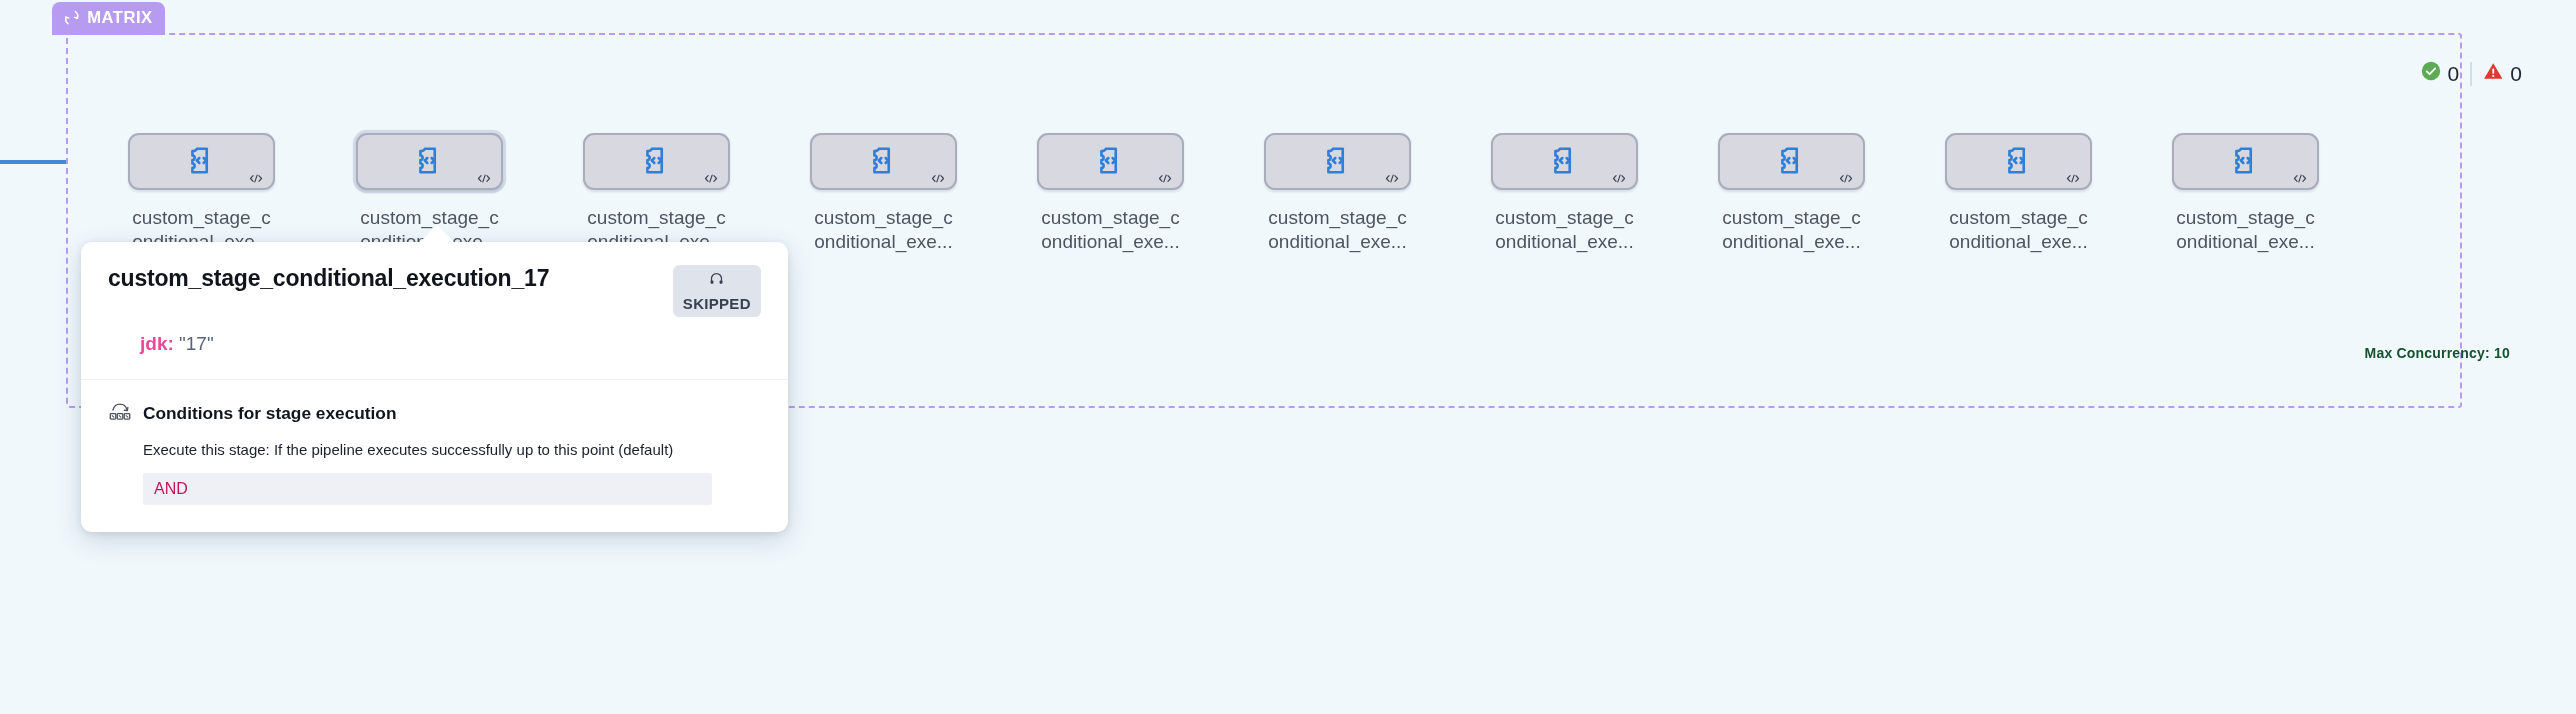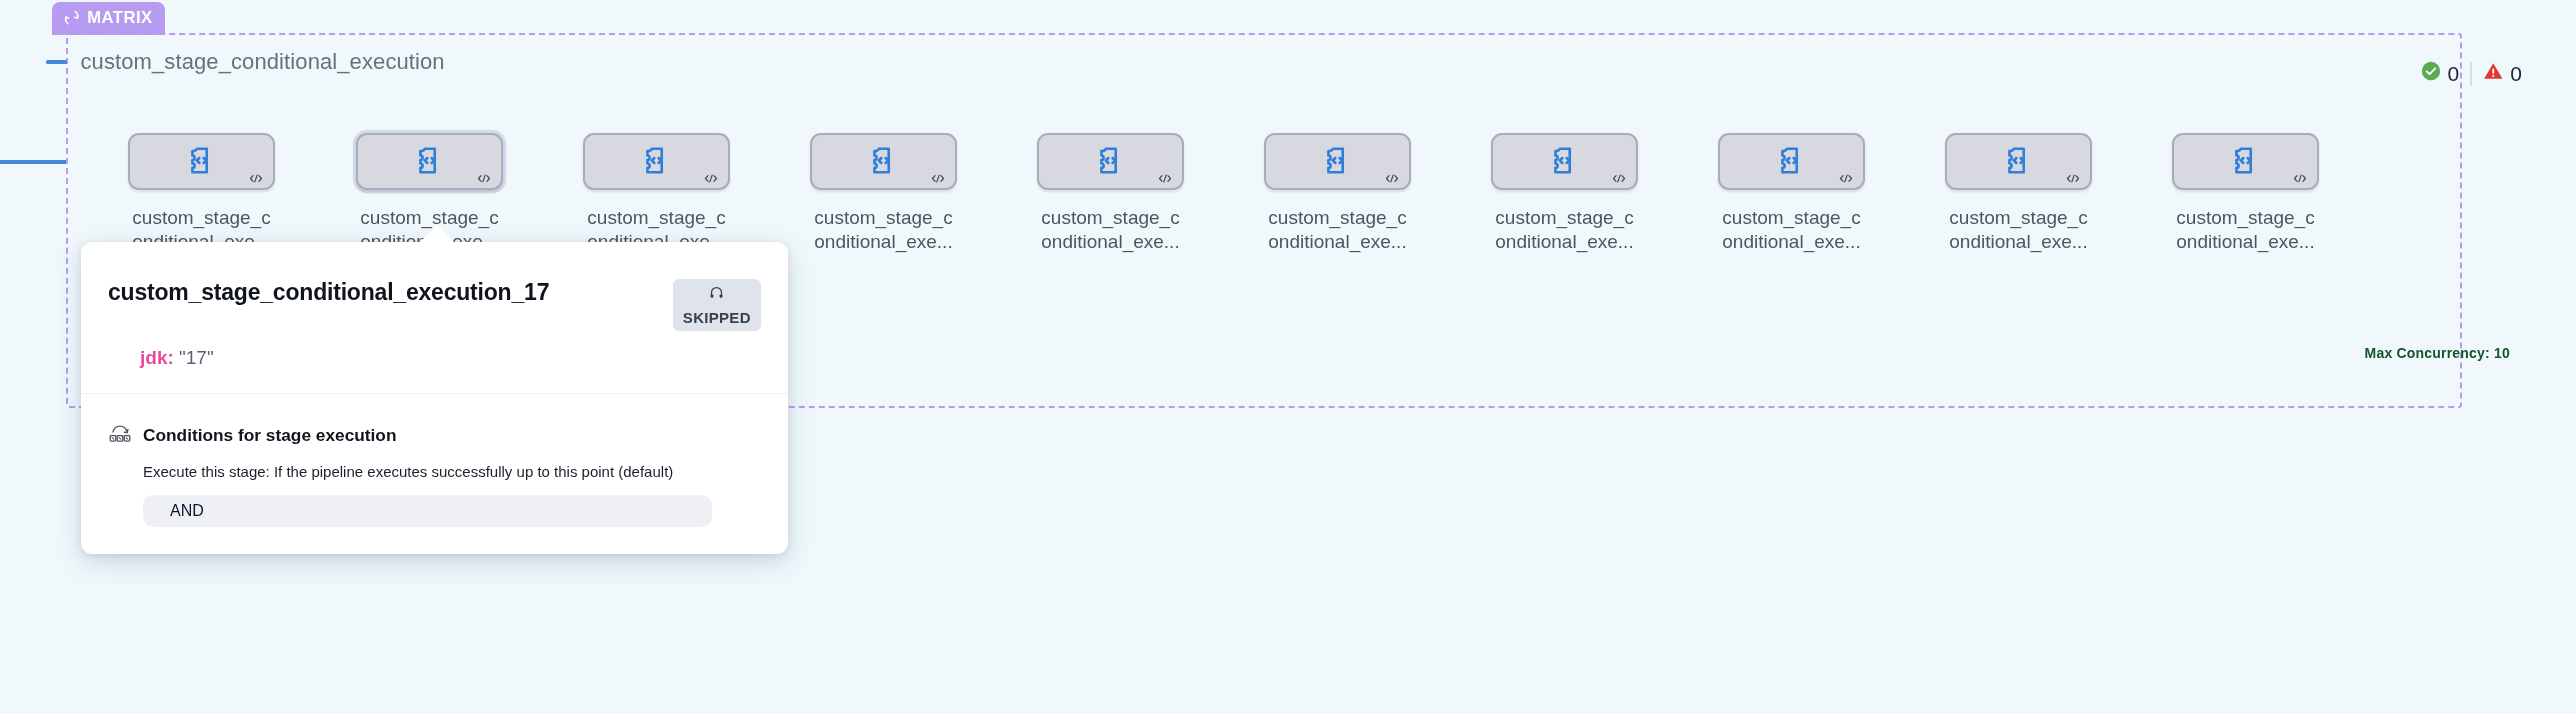--- a/index.html
+++ b/index.html
@@ -87,42 +87,42 @@
     box-shadow: 0 8px 27px rgba(40,60,90,.18), 0 1.6px 6.3px rgba(40,60,90,.10);
     z-index: 40;
   }
   .tooltip-arrow {
     position: absolute; left: 339px; top: -16.6px;
     width: 0; height: 0;
     border-left: 17.3px solid transparent;
     border-right: 17.3px solid transparent;
     border-bottom: 17.3px solid #ffffff;
   }
-  .tt-head { padding: 37px 27px 24px 27px; border-bottom: 1.6px solid #eef1f5; }
+  .tt-head { padding: 23px 27px 24px 27px; border-bottom: 1.6px solid #eef1f5; }
   .tt-title-row { display: flex; align-items: flex-start; justify-content: space-between; gap: 16px; }
   .tt-title { font-size: 23px; font-weight: 700; color: #10141c; letter-spacing: -0.2px; }
   .tt-badge {
     display: flex; align-items: center; gap: 6.3px;
     background: #dfe3ec; color: #39414f;
     border-radius: 6.3px; padding: 5.5px 10.2px;
     font-size: 15px; font-weight: 700; letter-spacing: 0.3px;
     white-space: nowrap;
     flex-direction: column;
   }
   .tt-meta { margin-top: 16px; font-size: 19px; color: #5a6375; }
   .tt-meta b { color: #ec4899; font-weight: 700; margin-left: 32px; }
 
   .tt-body { padding: 20.5px 27px 27px 27px; }
-  .tt-sec-head { display: flex; align-items: center; gap: 11px; margin-top: 8px; }
+  .tt-sec-head { display: flex; align-items: center; gap: 11px; }
   .tt-sec-title { font-size: 17.3px; font-weight: 700; color: #11161e; }
   .tt-desc { margin: 14px 0 0 35px; font-size: 15px; color: #1a202c; line-height: 1.35; }
   .tt-pill {
     margin: 12.6px 0 0 35px; width: 569px;
-    background: #eef0f6; border-radius: 10px;
-    padding: 7px 27px; font-size: 16px; color: #0f172a; font-weight: 400;
+    background: #eef0f6; border-radius: 2px;
+    padding: 7px 11px; font-size: 16px; color: #be185d; font-weight: 400;
   }
   .tt-sub { margin: 20.5px 0 0 35px; font-size: 15px; color: #1a202c; }
   .tt-code {
     margin: 12.6px 0 0 35px; width: 569px; height: 52px;
     background: #fafbfd; border: 1.6px solid #e9edf3; border-radius: 6.3px;
     display: flex; align-items: center; padding: 0 12.6px;
     font-size: 17.3px; color: #11161e;
   }
 </style>
 </head>
@@ -139,24 +139,20 @@
           <polyline points="20.4 8.4 20.1 12.8 16 11.6"></polyline>
         <path d="M7 20.5a8 8 0 0 1-2.9-9"></path>
           <polyline points="3.6 15.6 3.9 11.2 8 12.4"></polyline>
       </svg>
     </span>
     <span>MATRIX</span>
   </div>
 
   <div class="matrix-group"></div>
 
-  <div class="group-header">
-    <span class="collapse-icon"></span>
-    <span class="group-title">custom_stage_conditional_execution</span>
-  </div>
 
   <div class="status-counts">
     <span class="status-item">
       <span>
         <svg width="20" height="20" viewBox="0 0 24 24">
           <circle cx="12" cy="12" r="11" fill="#5cab52"></circle>
           <polyline points="6.8,12.4 10.4,15.8 17,8.8" fill="none" stroke="#ffffff" stroke-width="2.1" stroke-linecap="round" stroke-linejoin="round"></polyline>
         </svg>
       </span>
       <span>0</span>

